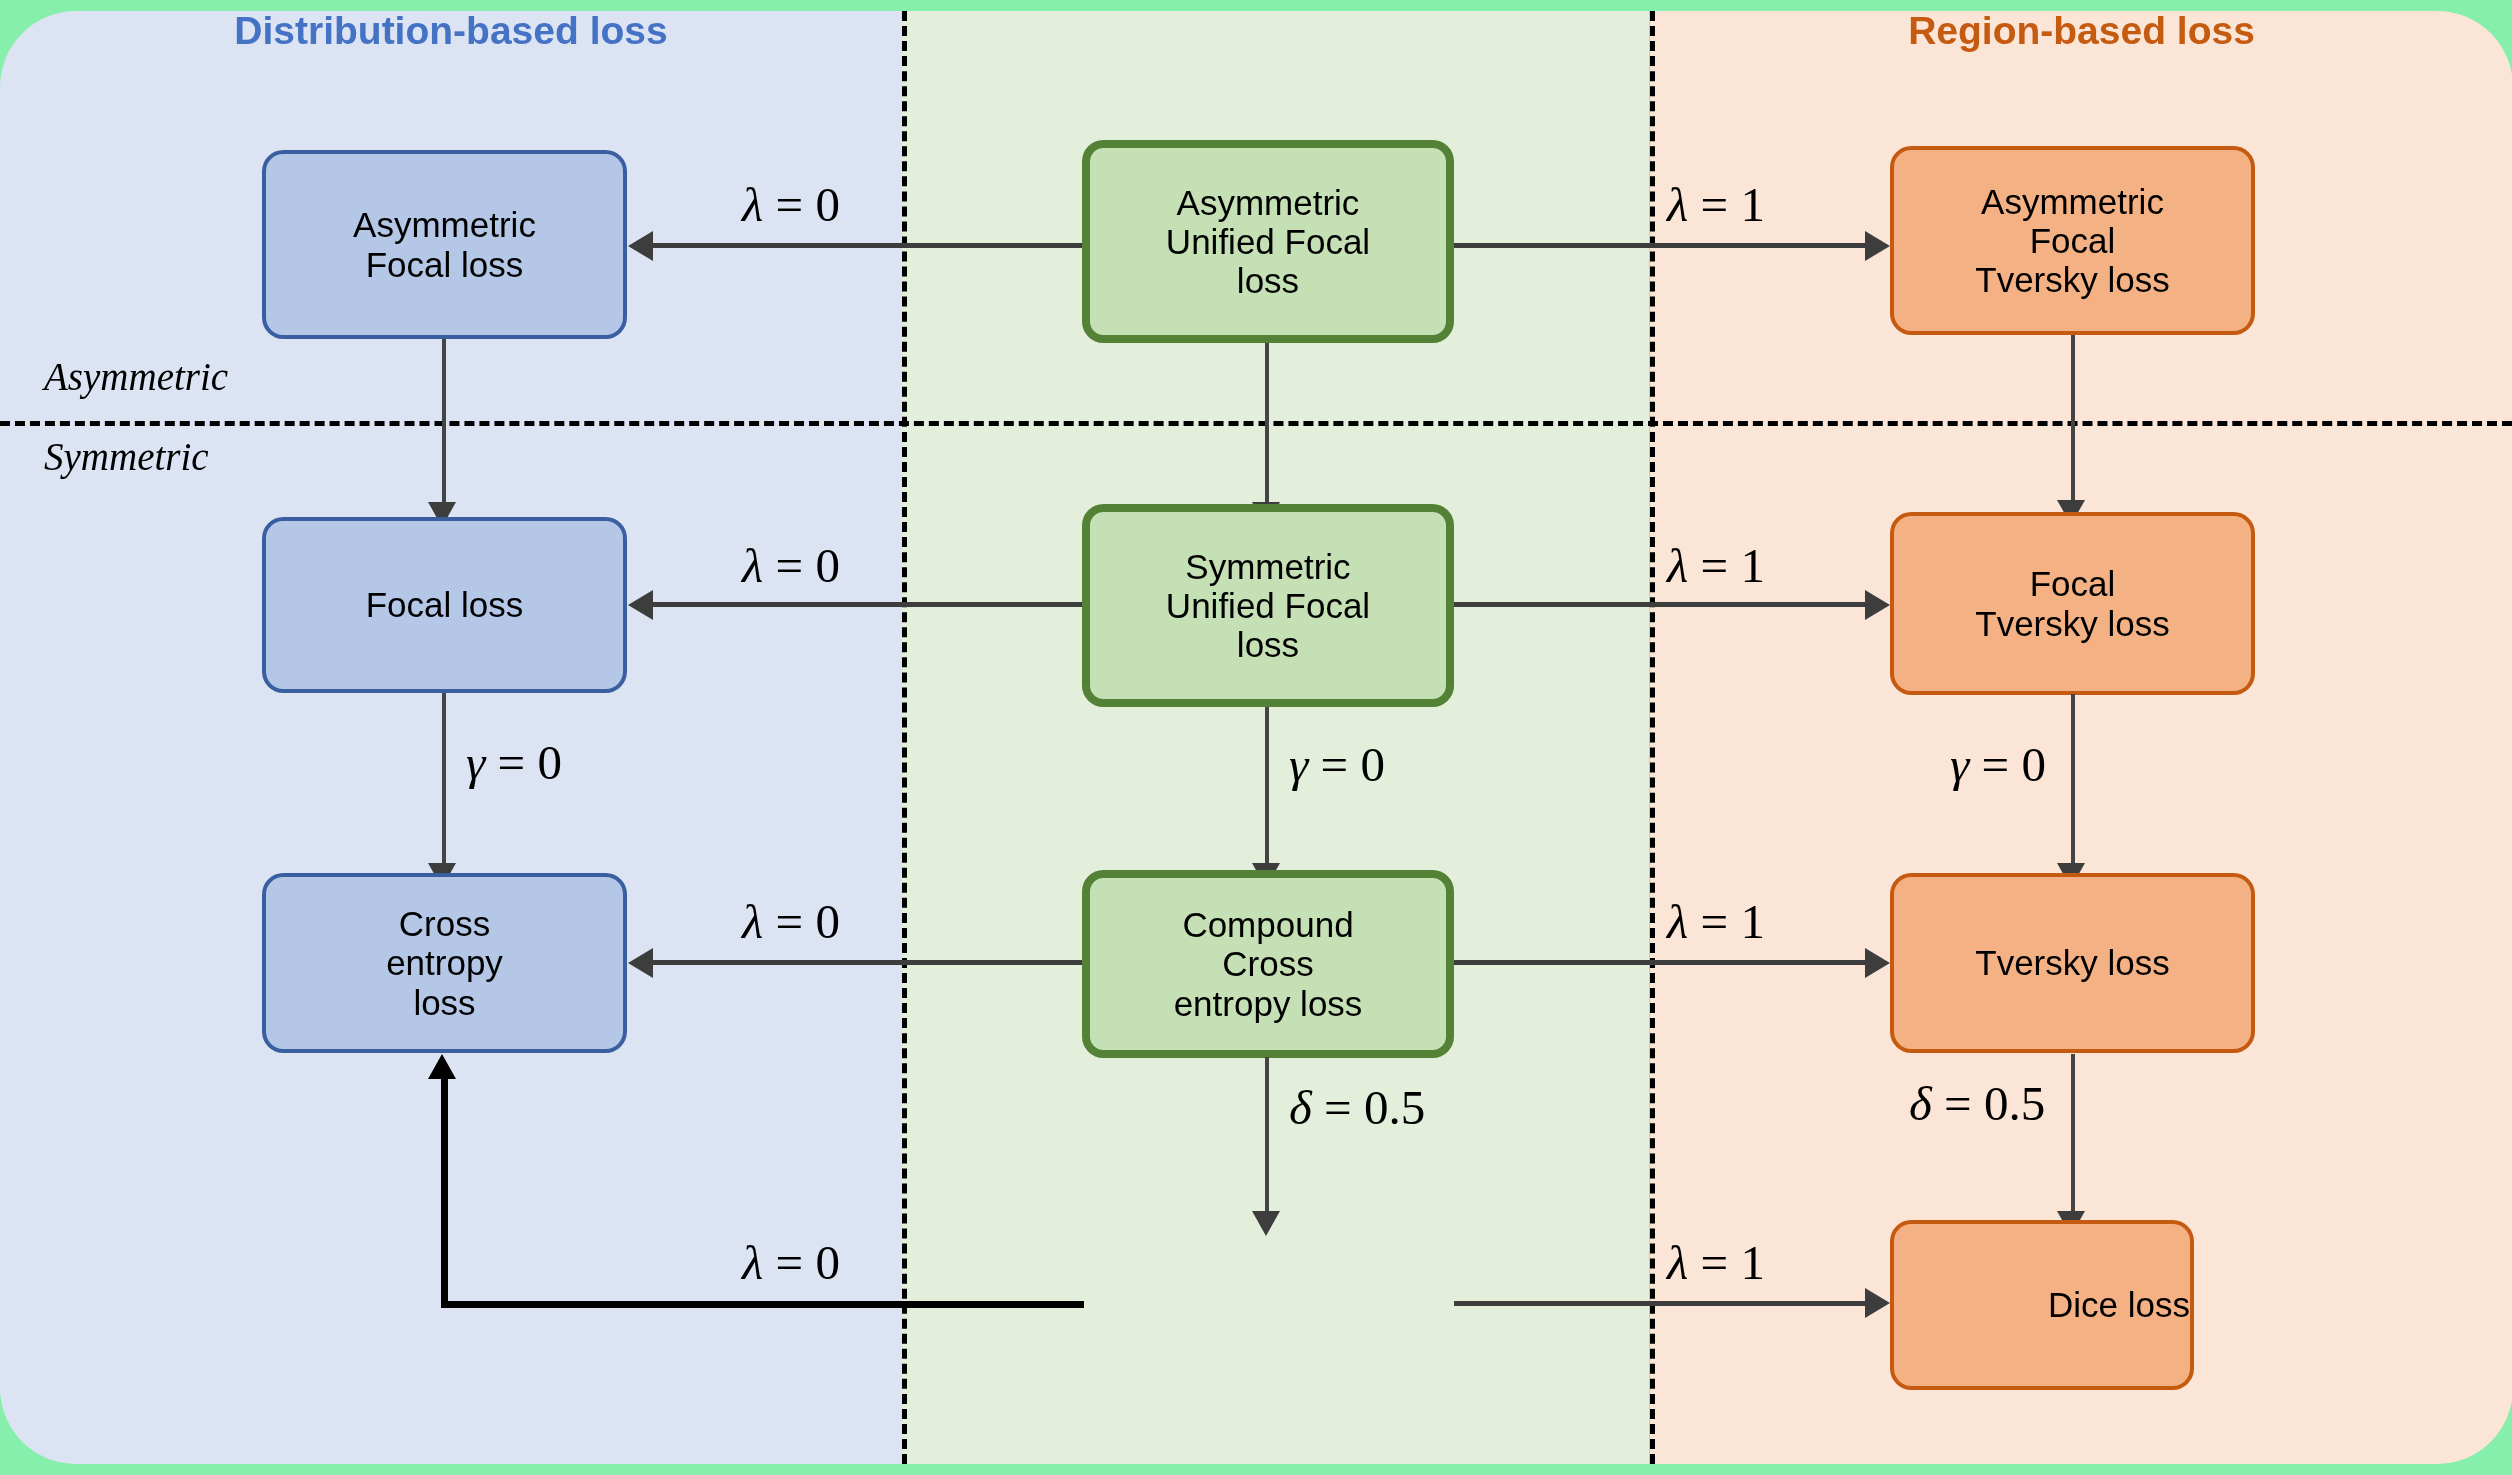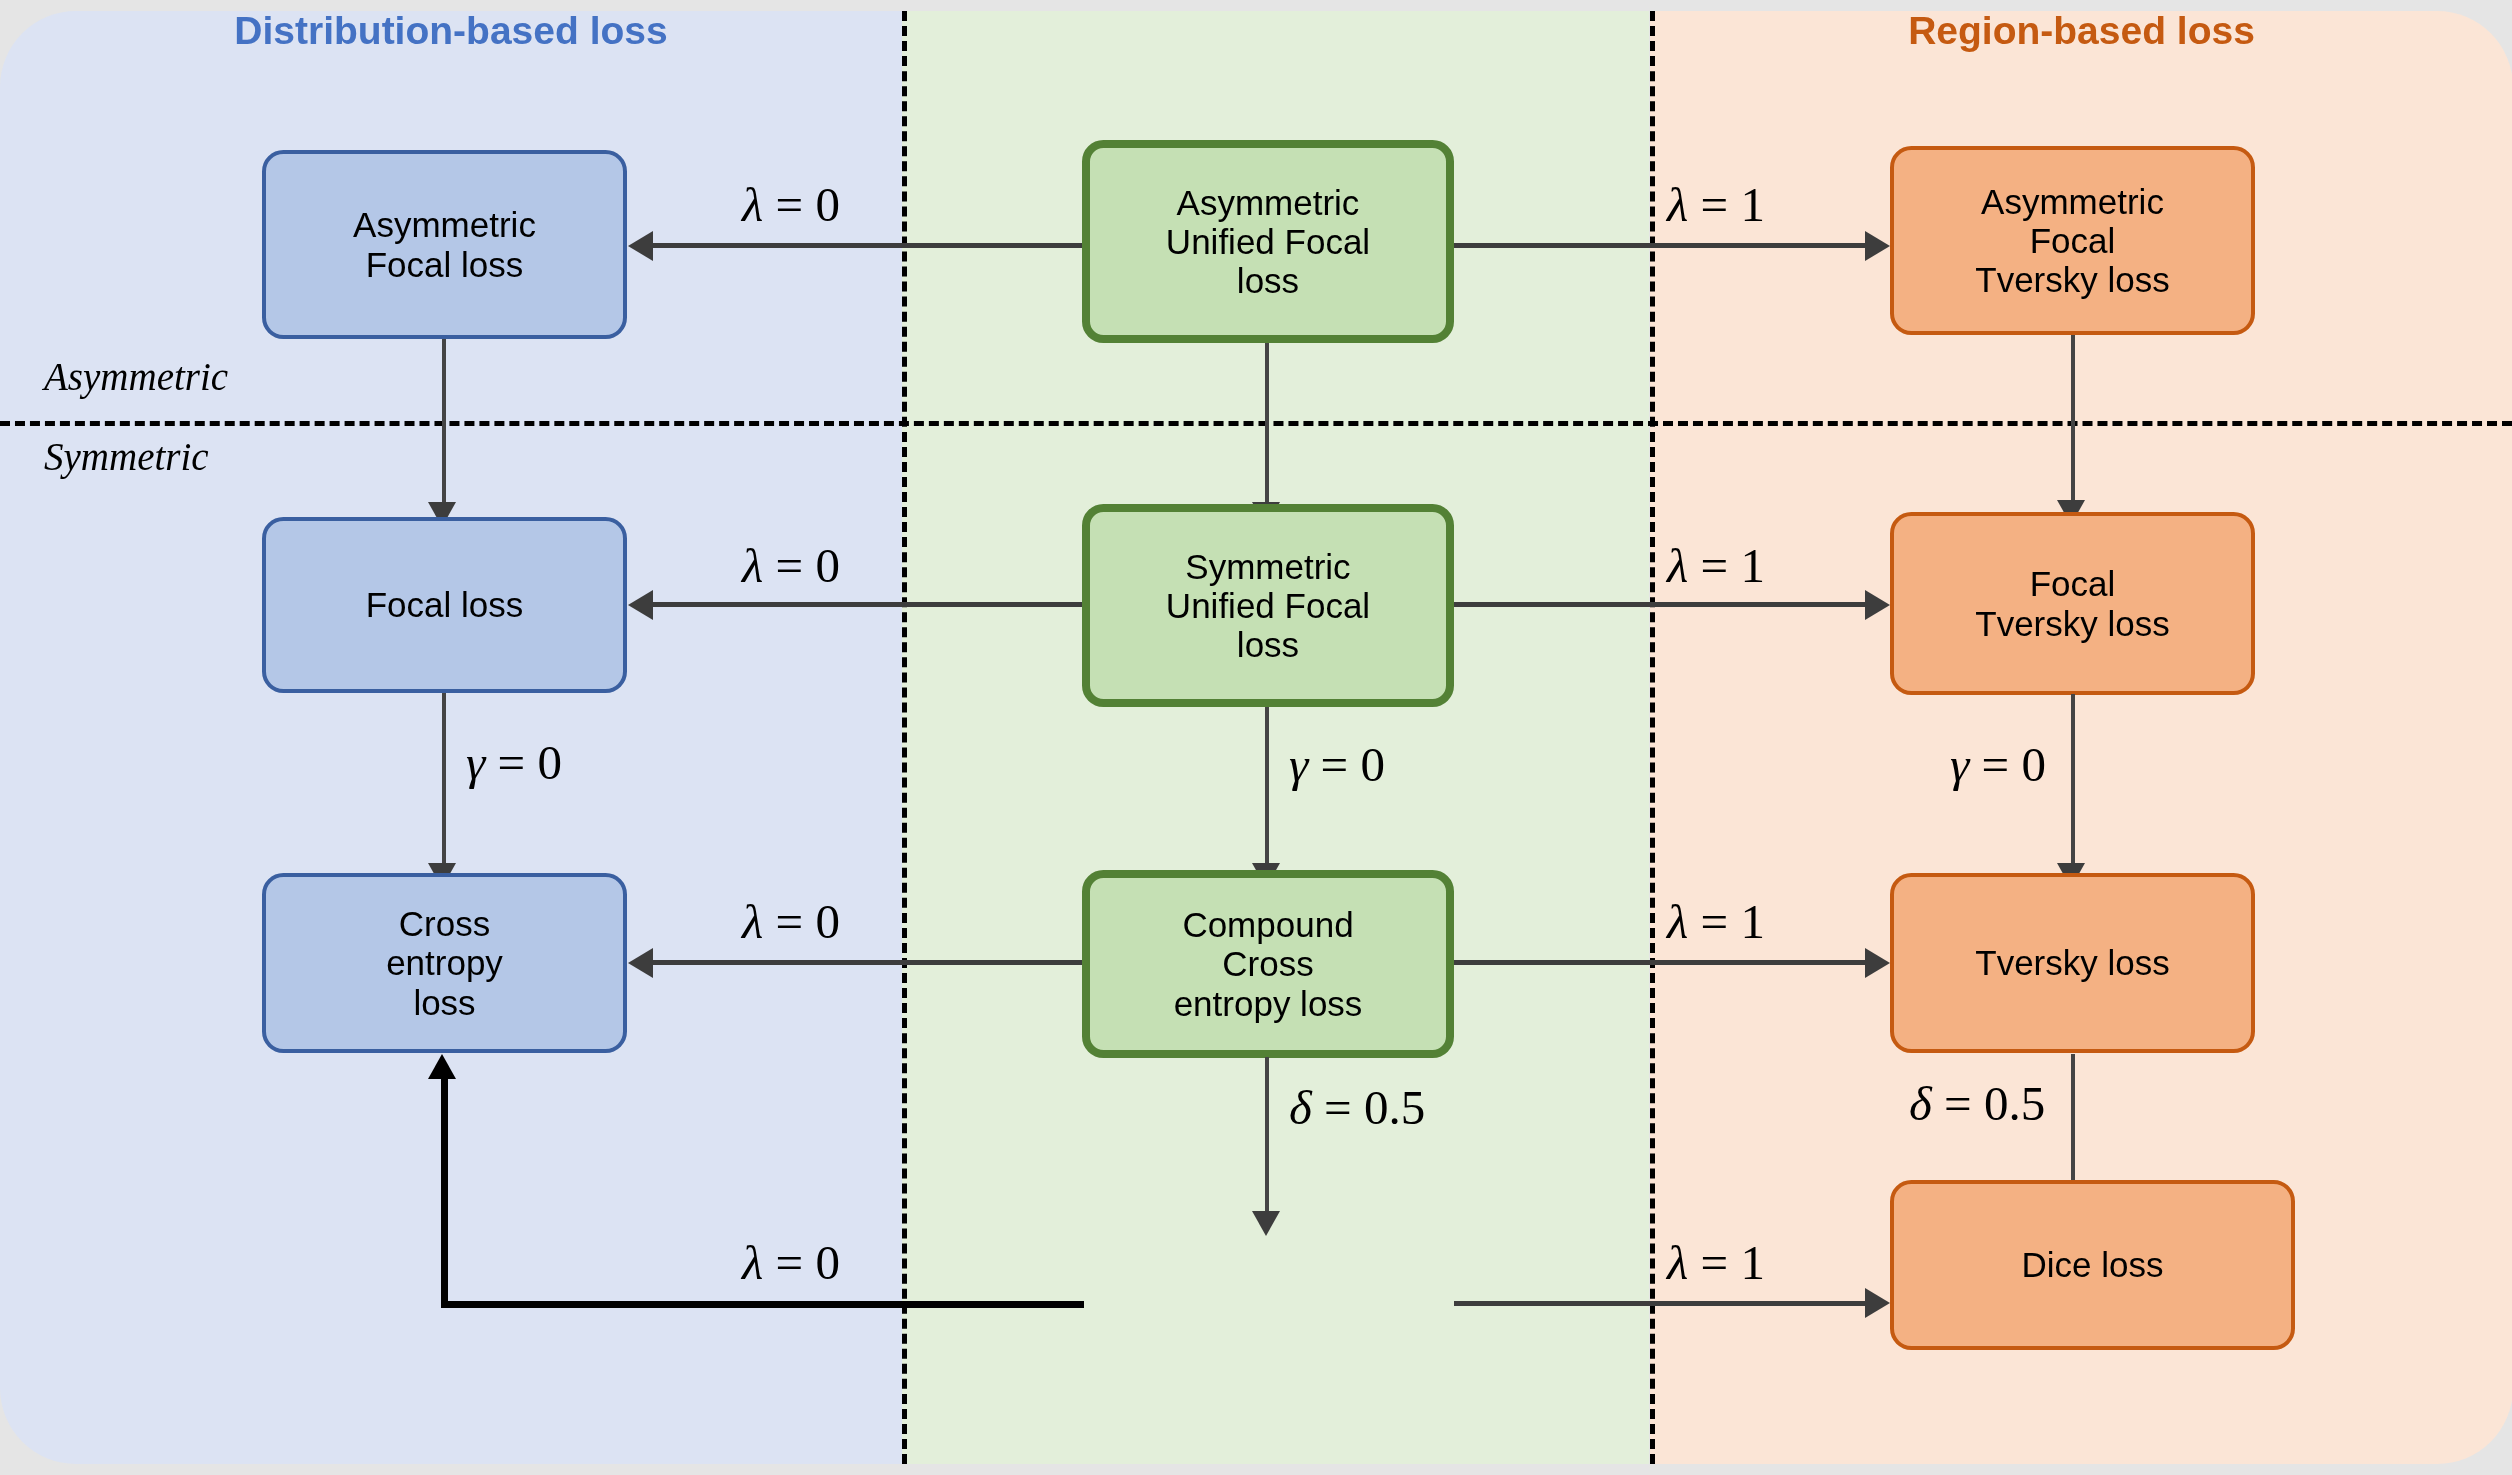--- a/index.html
+++ b/index.html
@@ -1,19 +1,19 @@
 <!DOCTYPE html>
 <html style="font-size:10px"><head>
 <meta charset="utf-8">
 <style>
   html,body{margin:0;padding:0;background:#000;}
   #stage{
     position:relative;
     width:2512px;height:1476px;
-    background:#e5e5e5;
+    background:#86efac;
     overflow:hidden;
     font-family:"Liberation Sans", sans-serif;
   }
   
   .panel{position:absolute;top:11.3px;height:1453px;}
   #panel-left{left:0;width:902px;background:#dce3f3;
     border-top-left-radius:76px;border-bottom-left-radius:76px;}
   #panel-mid{left:902px;width:747px;background:#e3efda;}
   #panel-right{left:1650px;width:863px;background:#fbe5d6;
     border-top-right-radius:76px;border-bottom-right-radius:76px;}
@@ -222,21 +222,21 @@
     <i>δ</i><span> = </span><span>0.5</span>
   </div>
 
   <div class="vline thin" style="left:2071px;top:1054px;height:161px;"></div>
   <div class="arrow down" style="left:2057px;top:1211px;"></div>
   <div class="elabel" style="left:1909px;top:1075px;">
     <i>δ</i><span> = </span><span>0.5</span>
   </div>
 
 
-  <div class="node orange" style="left:1890px;top:1180px;width:405px;height:170px;">
+  <div class="node orange" style="left:1890px;top:1220px;width:304px;height:170px;justify-content:flex-end;">
     <div><span>Dice loss</span></div>
   </div>
 
   <div class="hline black" style="left:441px;top:1301px;width:643px;"></div>
   <div class="vline black" style="left:441px;top:1079px;height:226px;"></div>
   <div class="arrow up" style="left:428px;top:1054px;"></div>
   <div class="elabel" style="left:742px;top:1234px;">
     <i>λ</i><span> = </span><span>0</span>
   </div>
 

